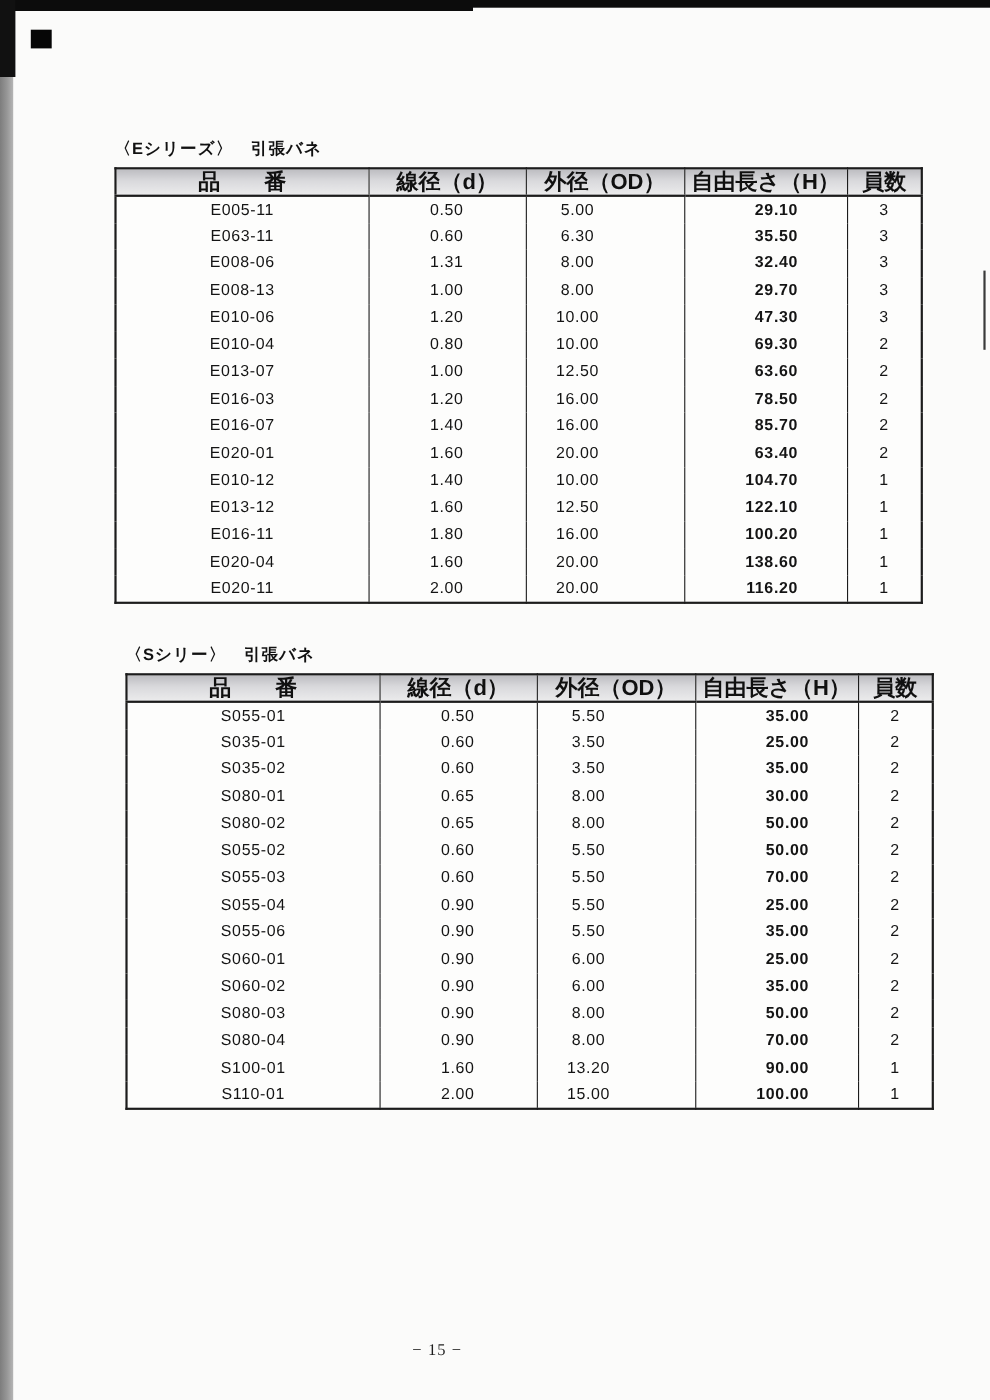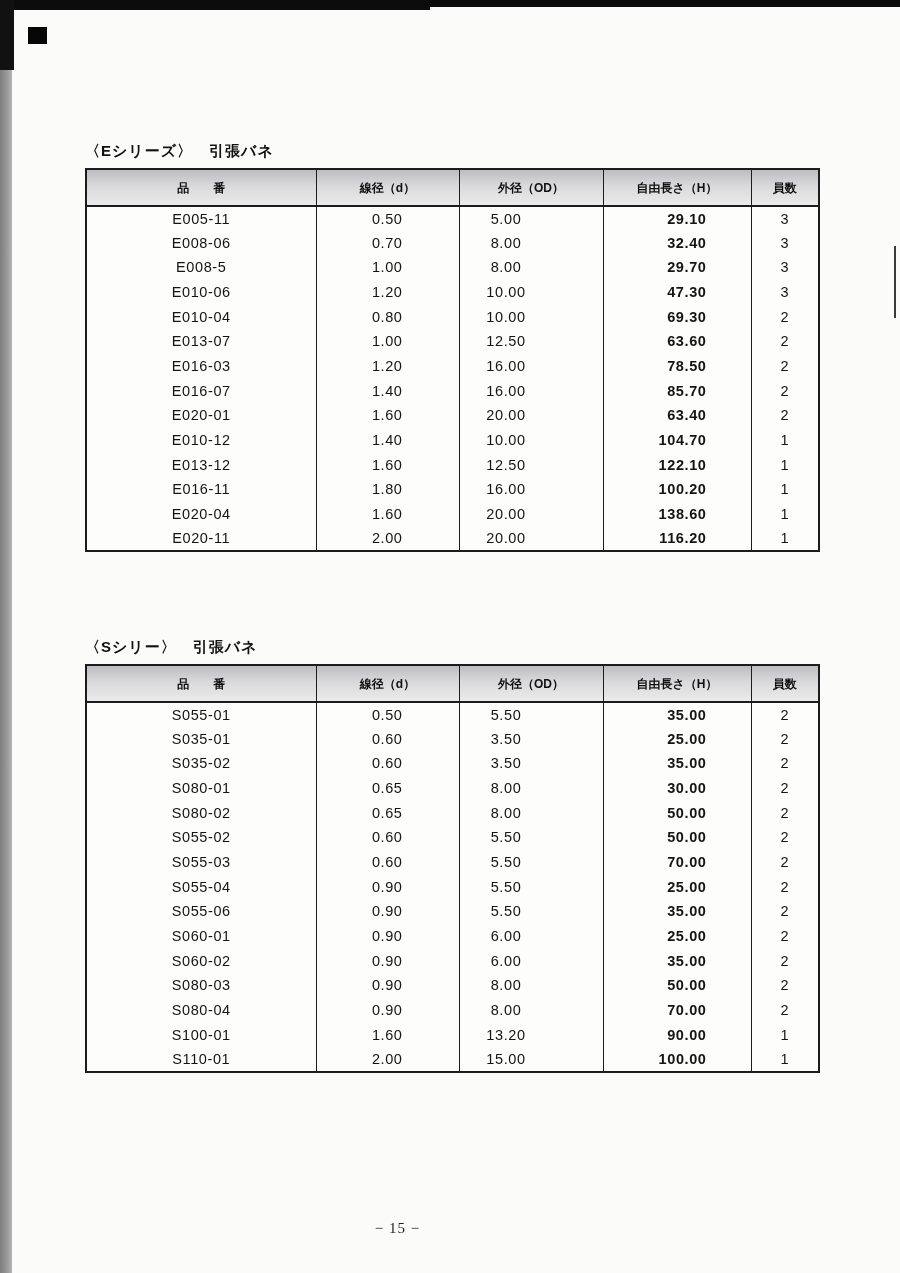--- a/index.html
+++ b/index.html
@@ -19,22 +19,22 @@
   .art-left {
     top: 0; left: 0; width: 12px; height: 1273px;
     background: linear-gradient(90deg, #7d7d7d 0%, #989898 55%, #b5b5b5 100%);
   }
   .art-left-top { top: 0; left: 0; width: 14px; height: 70px; background: #111; }
   .art-square { top: 27px; left: 28px; width: 19px; height: 17px; background: #060606; }
   .art-right-line { top: 246px; left: 894px; width: 2px; height: 72px; background: #3a3a3a; }
 
   
   .table-block { position: absolute; left: 85px; }
-  .block-e { top: 142px; }
-  .block-s { top: 638px; }
+  .block-e { top: 126px; margin-left: 19px; }
+  .block-s { top: 586px; margin-left: 29px; }
 
   .tbl-title {
     font-size: 15px;
     font-weight: bold;
     letter-spacing: 1px;
     color: #111;
     margin-bottom: 7px;
     white-space: pre;
   }
 
@@ -48,22 +48,22 @@
   table.spring-table th,
   table.spring-table td {
     border-left: 1px solid #1c1c1c;
     border-right: 1px solid #1c1c1c;
     overflow: hidden;
     white-space: nowrap;
     line-height: 1;
     vertical-align: middle;
   }
   table.spring-table th {
-    height: 37px;
-    font-size: 12px;
+    height: 25px;
+    font-size: 20px;
     font-weight: bold;
     text-align: center;
     color: #101010;
     background: linear-gradient(180deg, #bdbdc1 0%, #d9d9dc 45%, #ebebec 100%);
     border-bottom: 2px solid #1c1c1c;
   }
   table.spring-table td {
     height: 24.66px;
     font-size: 14.5px;
     color: #141414;
@@ -114,28 +114,35 @@
       </thead>
       <tbody>
         <tr>
           <td class="c0">E005-11</td>
           <td class="c1">0.50</td>
           <td class="c2">5.00</td>
           <td class="c3">29.10</td>
           <td class="c4">3</td>
         </tr>
         <tr>
+          <td class="c0">E063-11</td>
+          <td class="c1">0.60</td>
+          <td class="c2">6.30</td>
+          <td class="c3">35.50</td>
+          <td class="c4">3</td>
+        </tr>
+        <tr>
           <td class="c0">E008-06</td>
-          <td class="c1">0.70</td>
+          <td class="c1">1.31</td>
           <td class="c2">8.00</td>
           <td class="c3">32.40</td>
           <td class="c4">3</td>
         </tr>
         <tr>
-          <td class="c0">E008-5</td>
+          <td class="c0">E008-13</td>
           <td class="c1">1.00</td>
           <td class="c2">8.00</td>
           <td class="c3">29.70</td>
           <td class="c4">3</td>
         </tr>
         <tr>
           <td class="c0">E010-06</td>
           <td class="c1">1.20</td>
           <td class="c2">10.00</td>
           <td class="c3">47.30</td>

